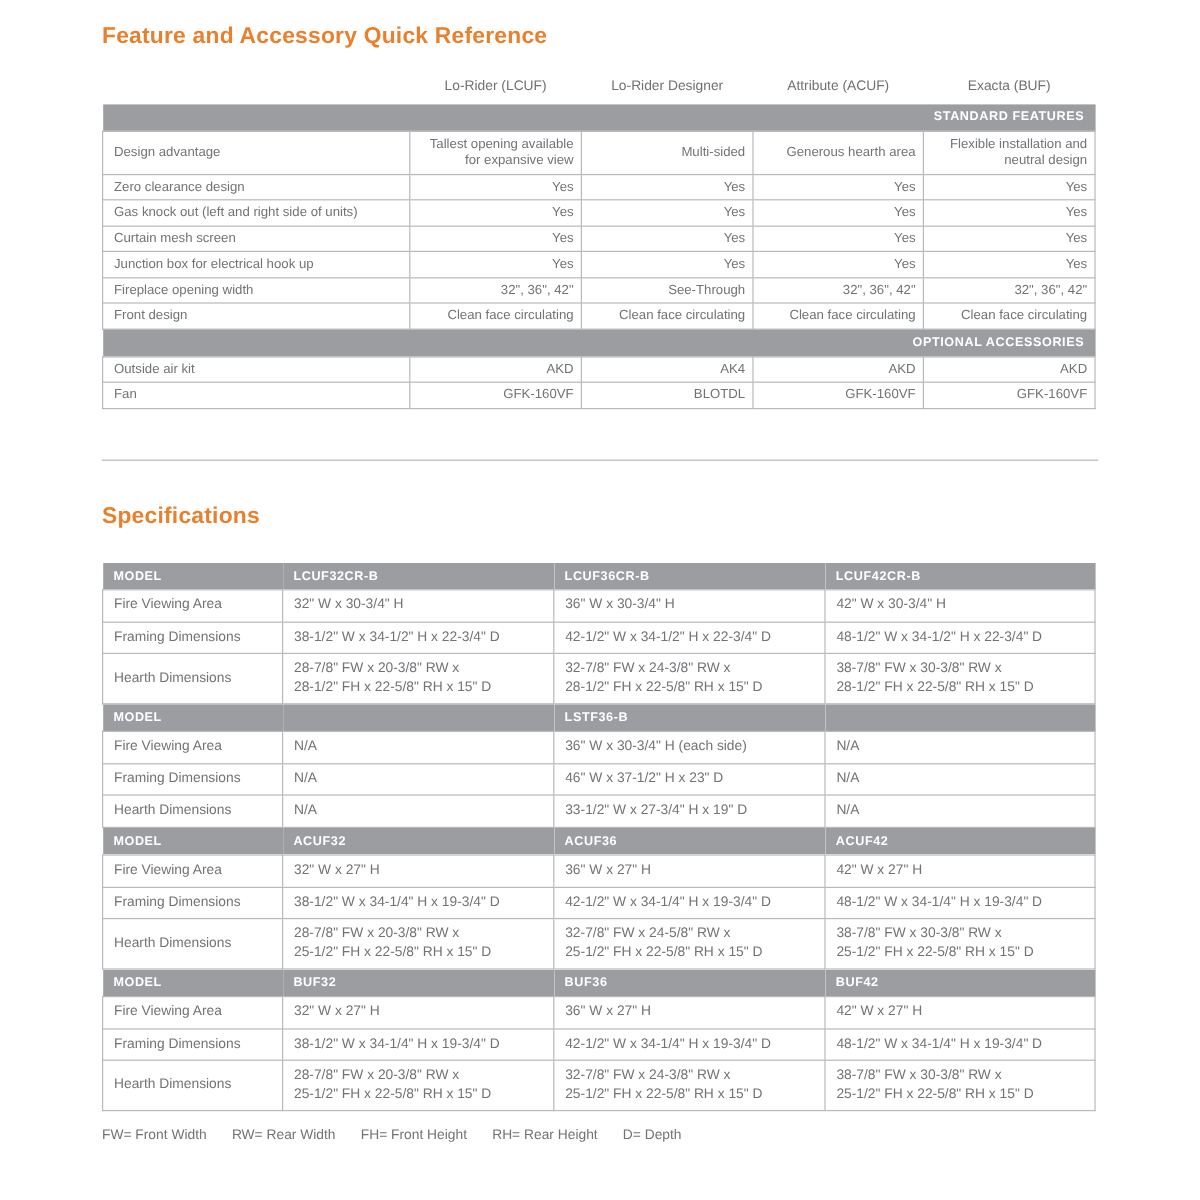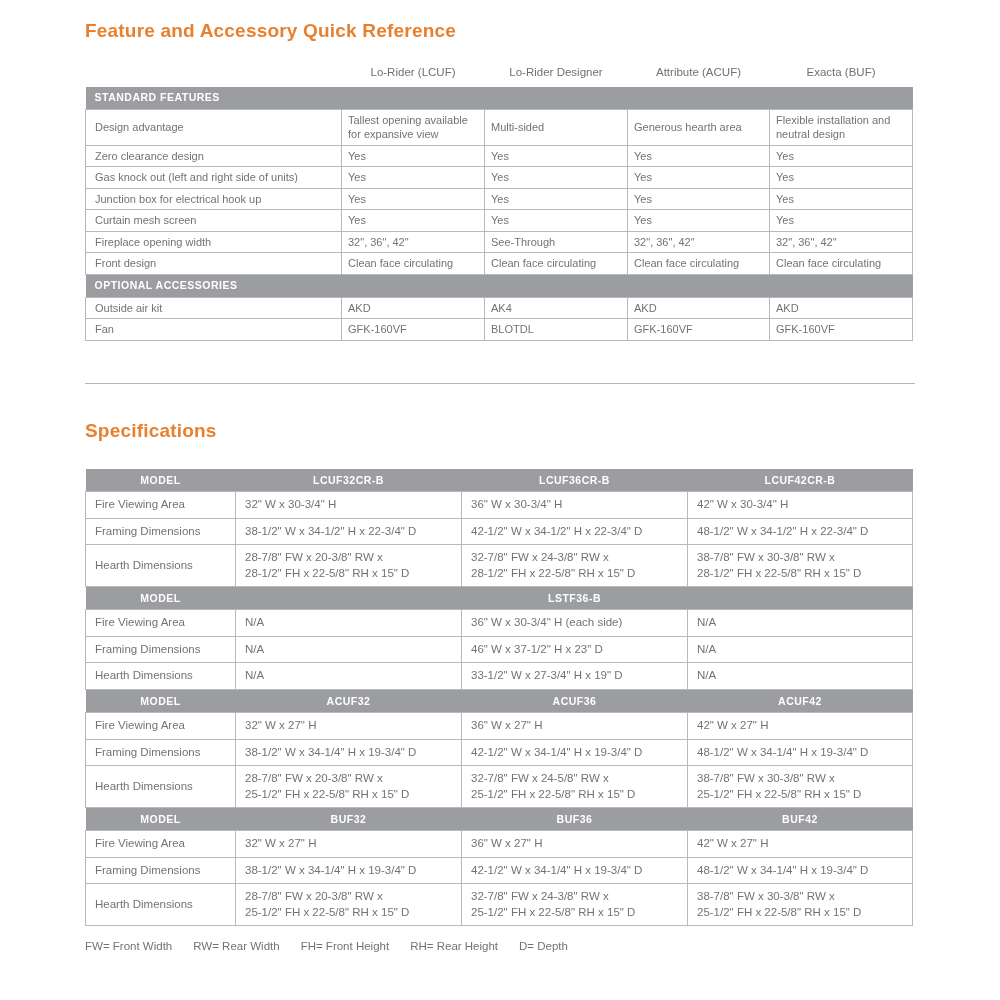--- a/index.html
+++ b/index.html
@@ -33,21 +33,21 @@
     background: var(--band, #9b9da0);
     color: #ffffff;
     font-size: 10.5px; font-weight: 700; letter-spacing: 0.5px;
     padding: 4px 9px;
     border: none;
   }
   .qr-table td {
     border: 1px solid var(--border, #b7b9bb);
     font-size: 11px; line-height: 1.32;
     padding: 3px 6px;
-    text-align: left;
+    text-align: right;
     vertical-align: middle;
   }
   .qr-table td.lbl { text-align: left; padding-left: 9px; padding-right: 8px; }
   .qr-table tr.band td { border: none; }
 
   
   hr.divider {
     border: none; border-top: 1px solid #b4b6b8;
     width: 830px; margin: 42px 0 0 0;
   }
@@ -61,21 +61,20 @@
     text-align: left;
     vertical-align: middle;
     white-space: pre-line;
   }
   .spec-table tr.band td {
     border: none;
     font-size: 10.5px;
     padding: 4px 9px;
     white-space: nowrap;
     overflow: hidden;
-    text-align: center;
   }
   .spec-table td.center { text-align: left; }
 
   
   .legend { margin-top: 14px; font-size: 11.5px; color: #717376; }
   .legend span { margin-right: 21px; }
 </style>
 </head>
 <body>
 
@@ -122,28 +121,28 @@
             <td>Yes</td>
           </tr>
           <tr>
             <td class="lbl">Gas knock out (left and right side of units)</td>
             <td>Yes</td>
             <td>Yes</td>
             <td>Yes</td>
             <td>Yes</td>
           </tr>
           <tr>
+            <td class="lbl">Curtain mesh screen</td>
+            <td>Yes</td>
+            <td>Yes</td>
+            <td>Yes</td>
+            <td>Yes</td>
+          </tr>
+          <tr>
             <td class="lbl">Junction box for electrical hook up</td>
-            <td>Yes</td>
-            <td>Yes</td>
-            <td>Yes</td>
-            <td>Yes</td>
-          </tr>
-          <tr>
-            <td class="lbl">Curtain mesh screen</td>
             <td>Yes</td>
             <td>Yes</td>
             <td>Yes</td>
             <td>Yes</td>
           </tr>
           <tr>
             <td class="lbl">Fireplace opening width</td>
             <td>32", 36", 42"</td>
             <td>See-Through</td>
             <td>32", 36", 42"</td>

